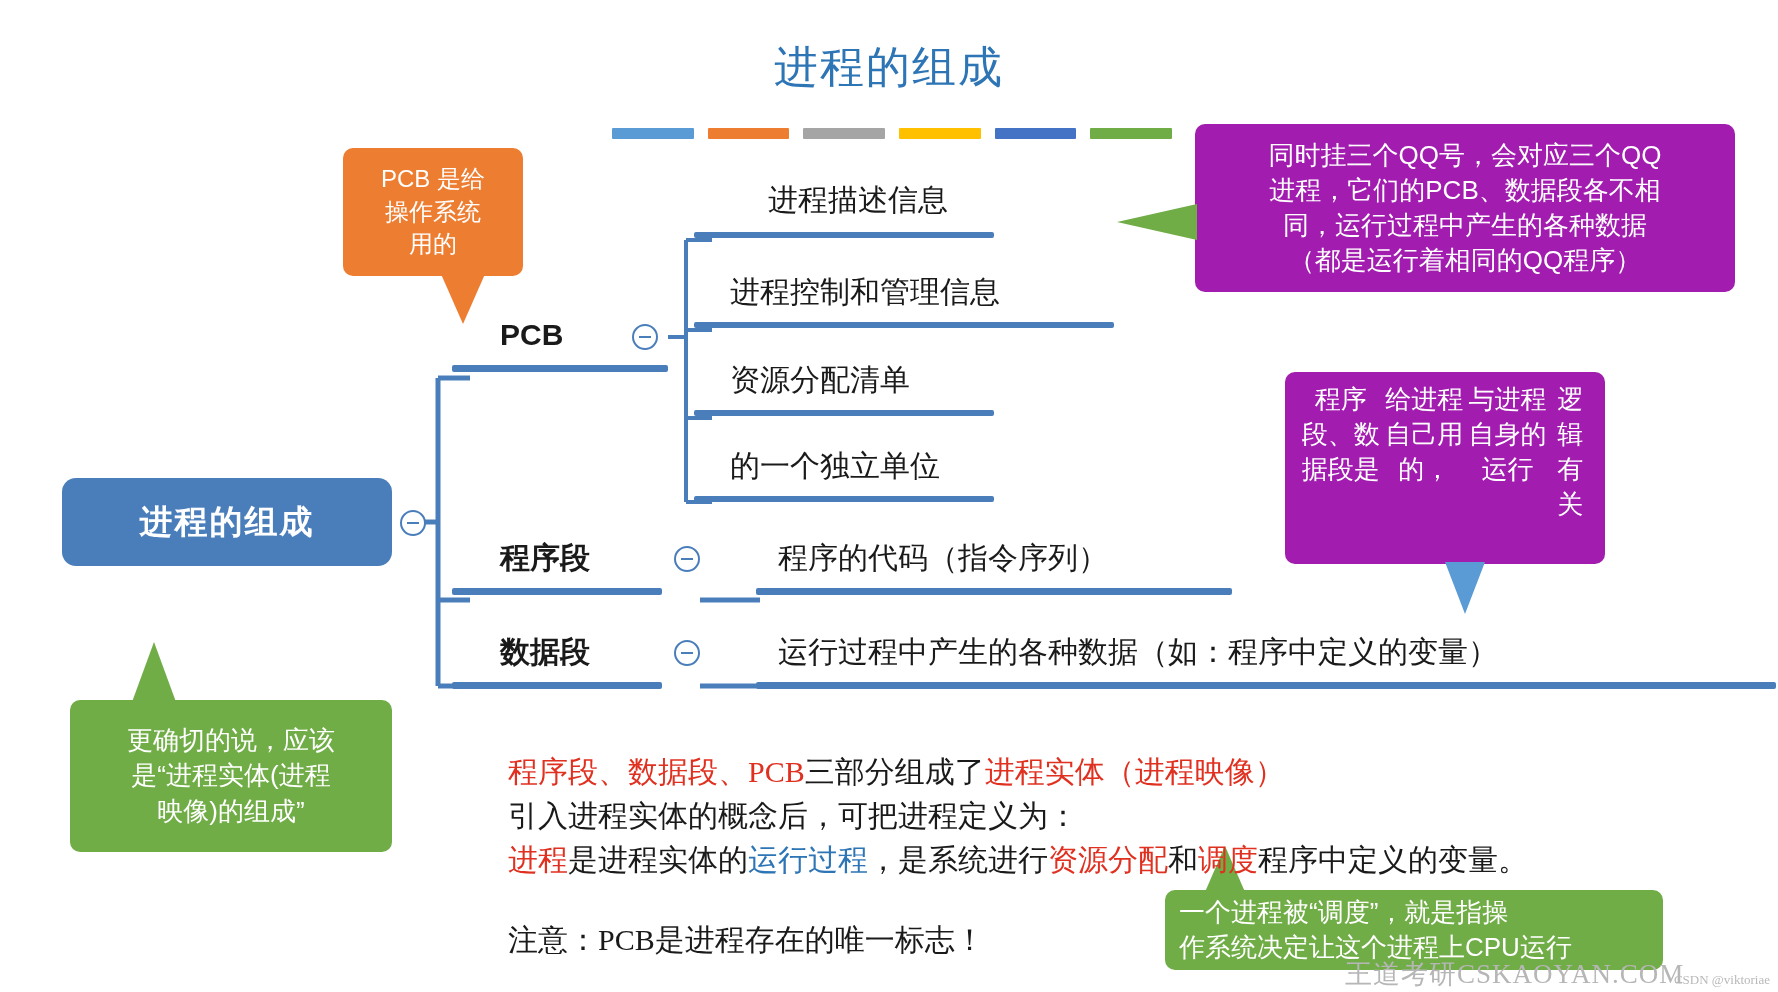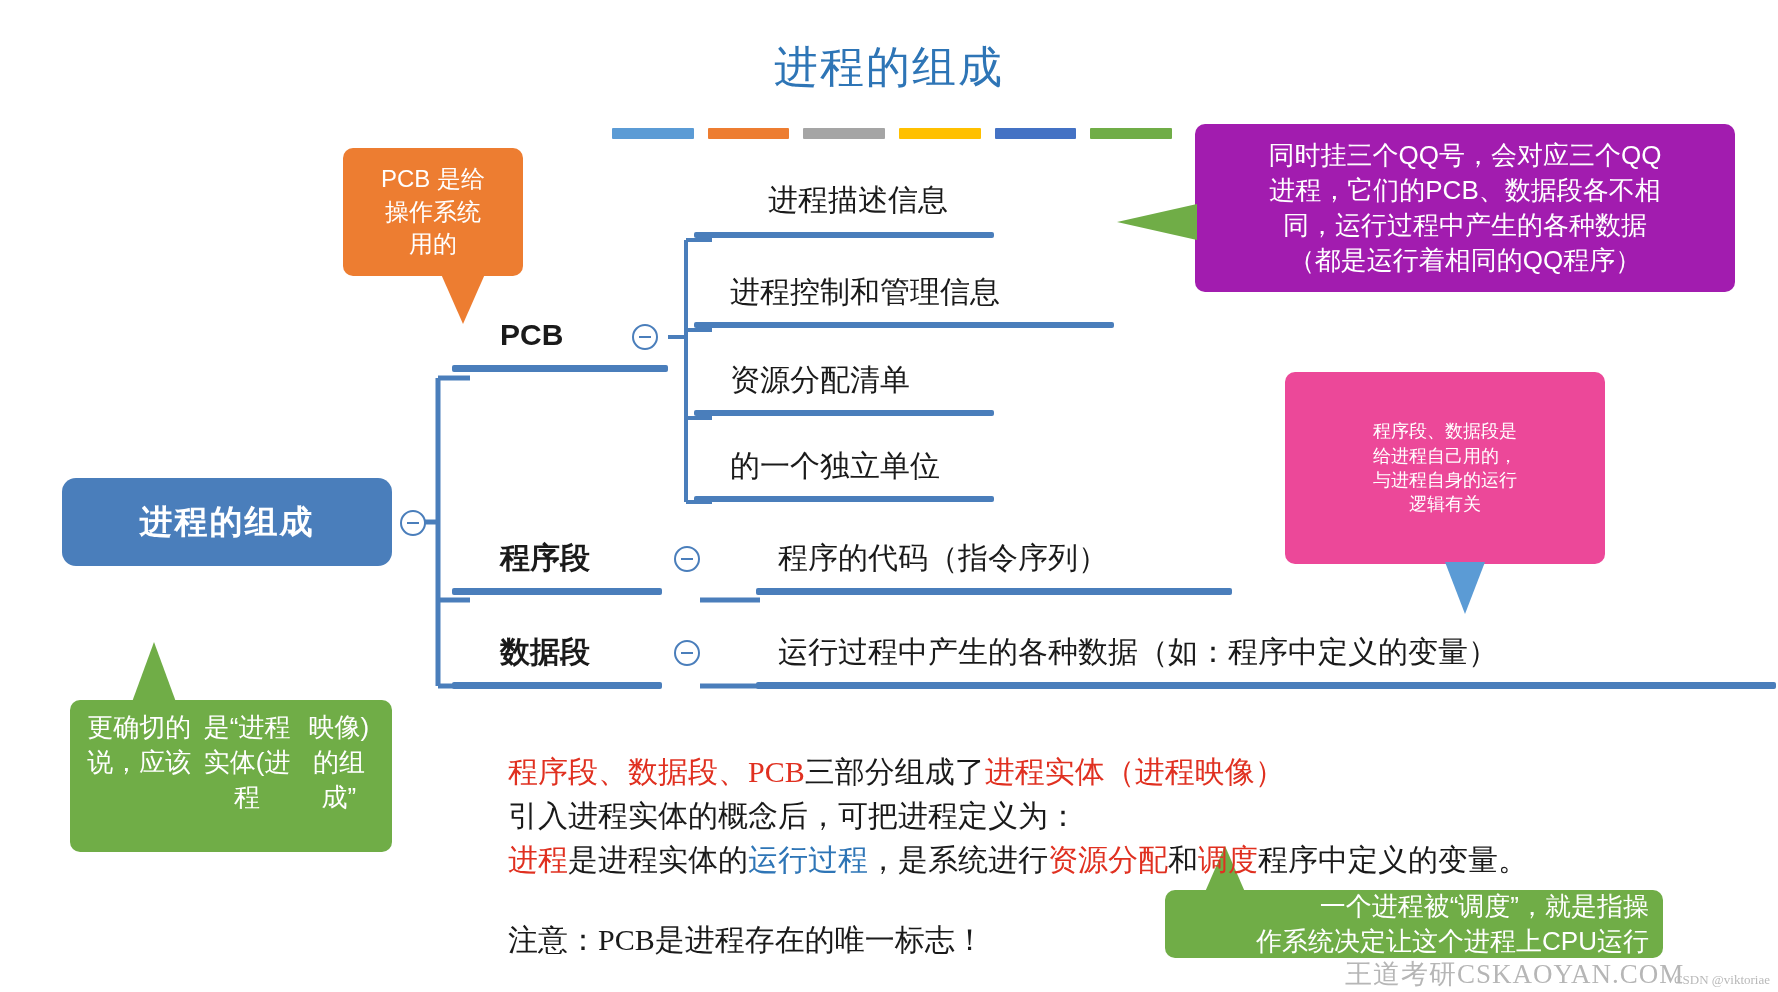--- a/index.html
+++ b/index.html
@@ -230,36 +230,36 @@
   </div>
 
   <div class="callout" style="left:1195px; top:124px; width:540px; height:168px; background:#a21caf; font-size:26px; text-align:center; display:flex; flex-direction:column; justify-content:center;">
     <div>同时挂三个QQ号，会对应三个QQ</div>
     <div>进程，它们的PCB、数据段各不相</div>
     <div>同，运行过程中产生的各种数据</div>
     <div>（都是运行着相同的QQ程序）</div>
     <div class="tail" style="left:-78px; top:80px; border-top:18px solid transparent; border-bottom:18px solid transparent; border-right:80px solid #70ad47;"></div>
   </div>
 
-  <div class="callout" style="left:1285px; top:372px; width:320px; height:192px; background:#ec4899; font-size:18px; text-align:center; display:flex; flex-direction:column; justify-content:center;">
+  <div class="callout" style="left:1285px; top:372px; width:320px; height:192px; background:#a21caf; font-size:26px; text-align:center; display:flex; flex-direction:row; justify-content:center;">
     <div>程序段、数据段是</div>
     <div>给进程自己用的，</div>
     <div>与进程自身的运行</div>
     <div>逻辑有关</div>
     <div class="tail" style="left:160px; top:190px; border-left:20px solid transparent; border-right:20px solid transparent; border-top:52px solid #5b9bd5;"></div>
   </div>
 
-  <div class="callout" style="left:70px; top:700px; width:322px; height:152px; background:#70ad47; font-size:26px; text-align:center; display:flex; justify-content:center;">
+  <div class="callout" style="left:70px; top:700px; width:322px; height:152px; background:#70ad47; font-size:26px; text-align:center; display:flex; flex-direction:column; justify-content:center;">
     <div>更确切的说，应该</div>
     <div>是“进程实体(进程</div>
     <div>映像)的组成”</div>
     <div class="tail" style="left:62px; top:-58px; border-left:22px solid transparent; border-right:22px solid transparent; border-bottom:60px solid #70ad47;"></div>
   </div>
 
-  <div class="callout" style="left:1165px; top:890px; width:498px; height:68px; background:#70ad47; font-size:26px; text-align:right; display:flex; flex-direction:column; justify-content:center;">
+  <div class="callout" style="left:1165px; top:890px; width:498px; height:80px; background:#70ad47; font-size:26px; text-align:left; display:flex; flex-direction:column; justify-content:center;">
     <div>一个进程被“调度”，就是指操</div>
     <div>作系统决定让这个进程上CPU运行</div>
     <div class="tail" style="left:40px; top:-44px; border-left:20px solid transparent; border-right:20px solid transparent; border-bottom:46px solid #70ad47;"></div>
   </div>
 
   <div class="ftext" style="left:508px; top:752px;">
     <span class="red">程序段、数据段、PCB</span><span class="black">三部分组成了</span><span class="red">进程实体（进程映像）</span>
   </div>
 
   <div class="ftext black" style="left:508px; top:796px;">

